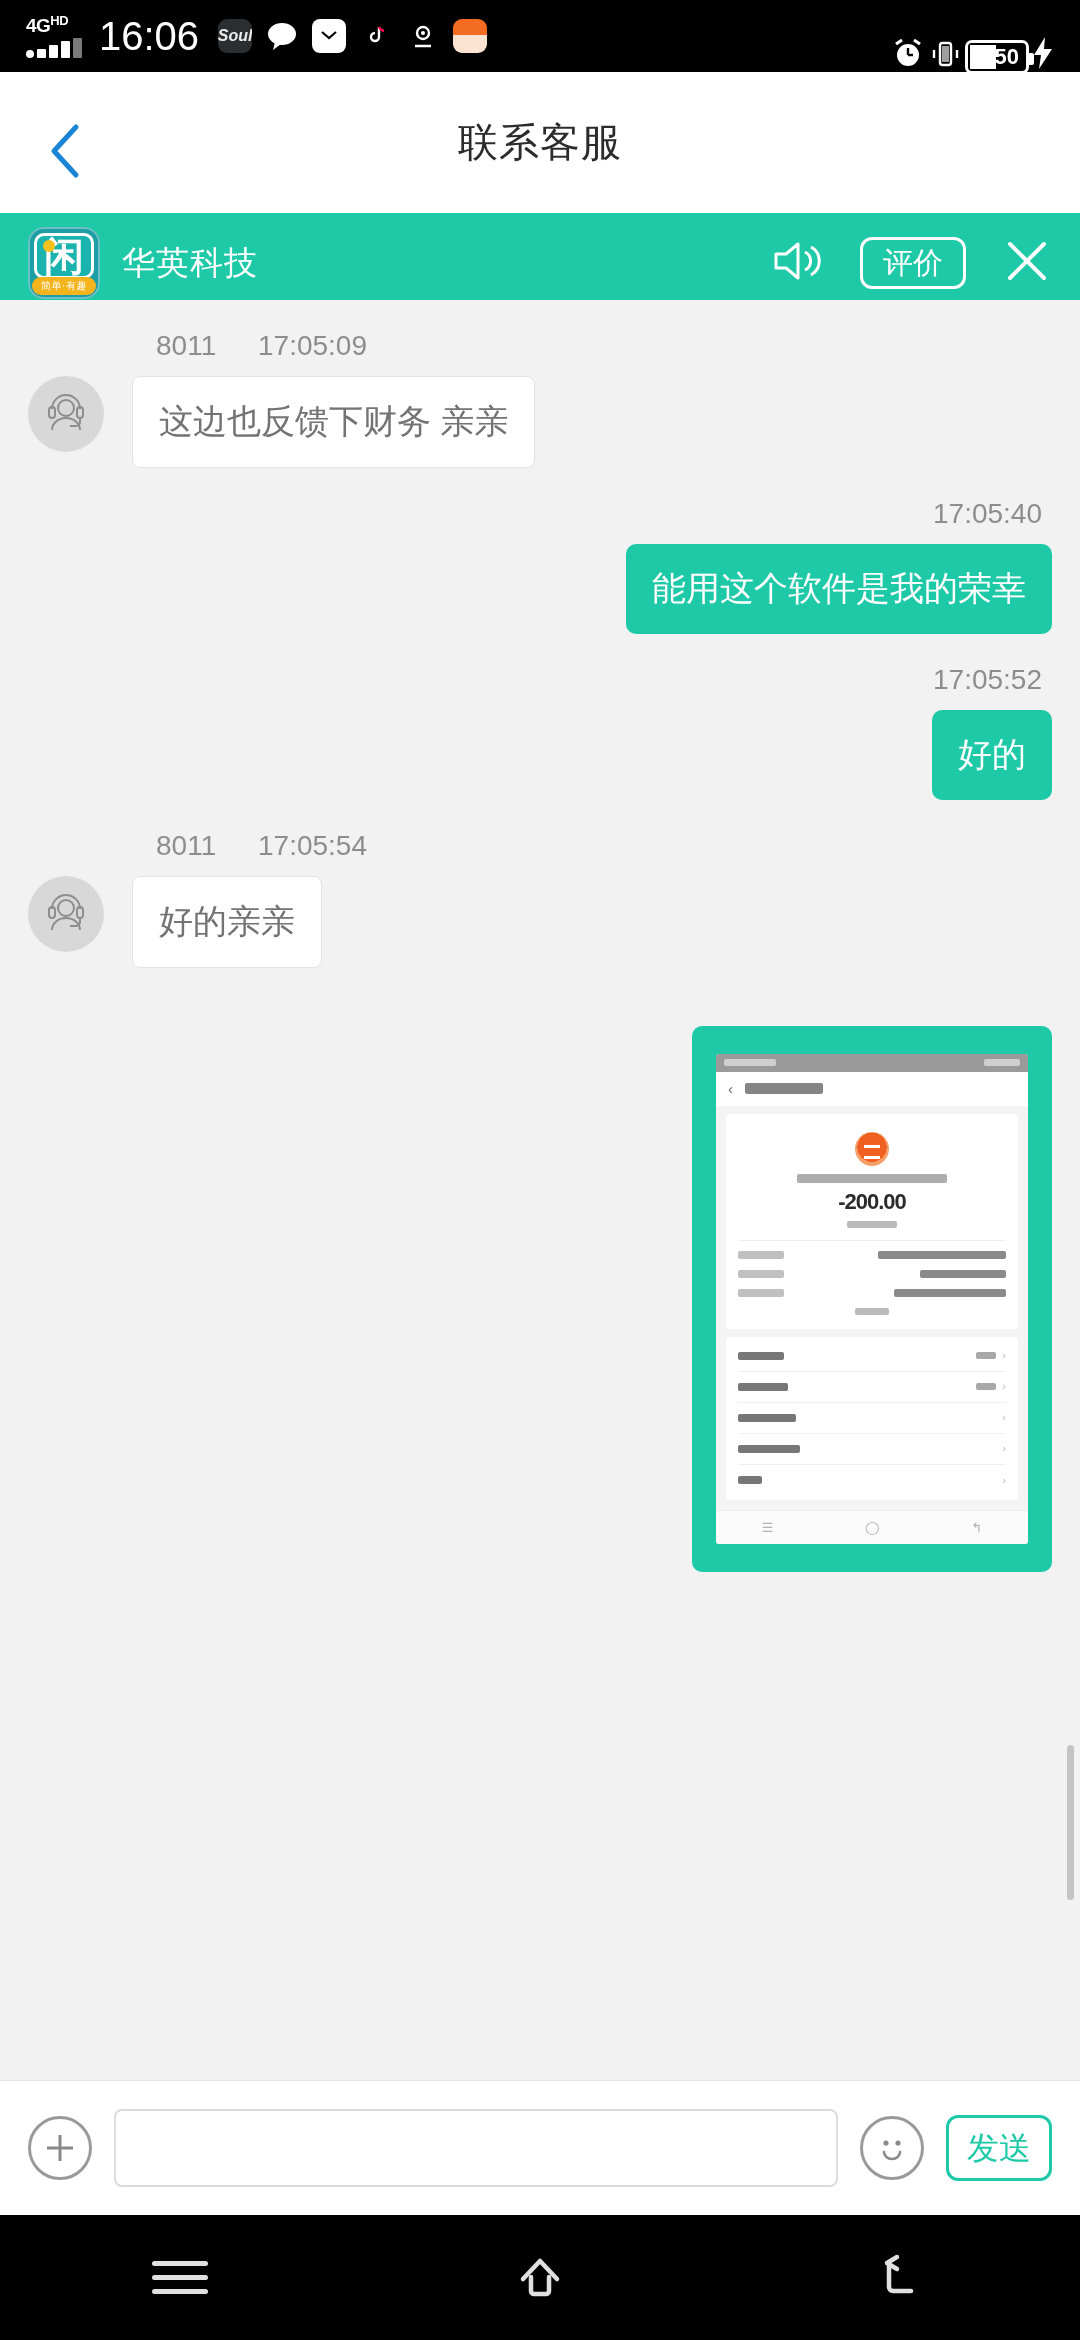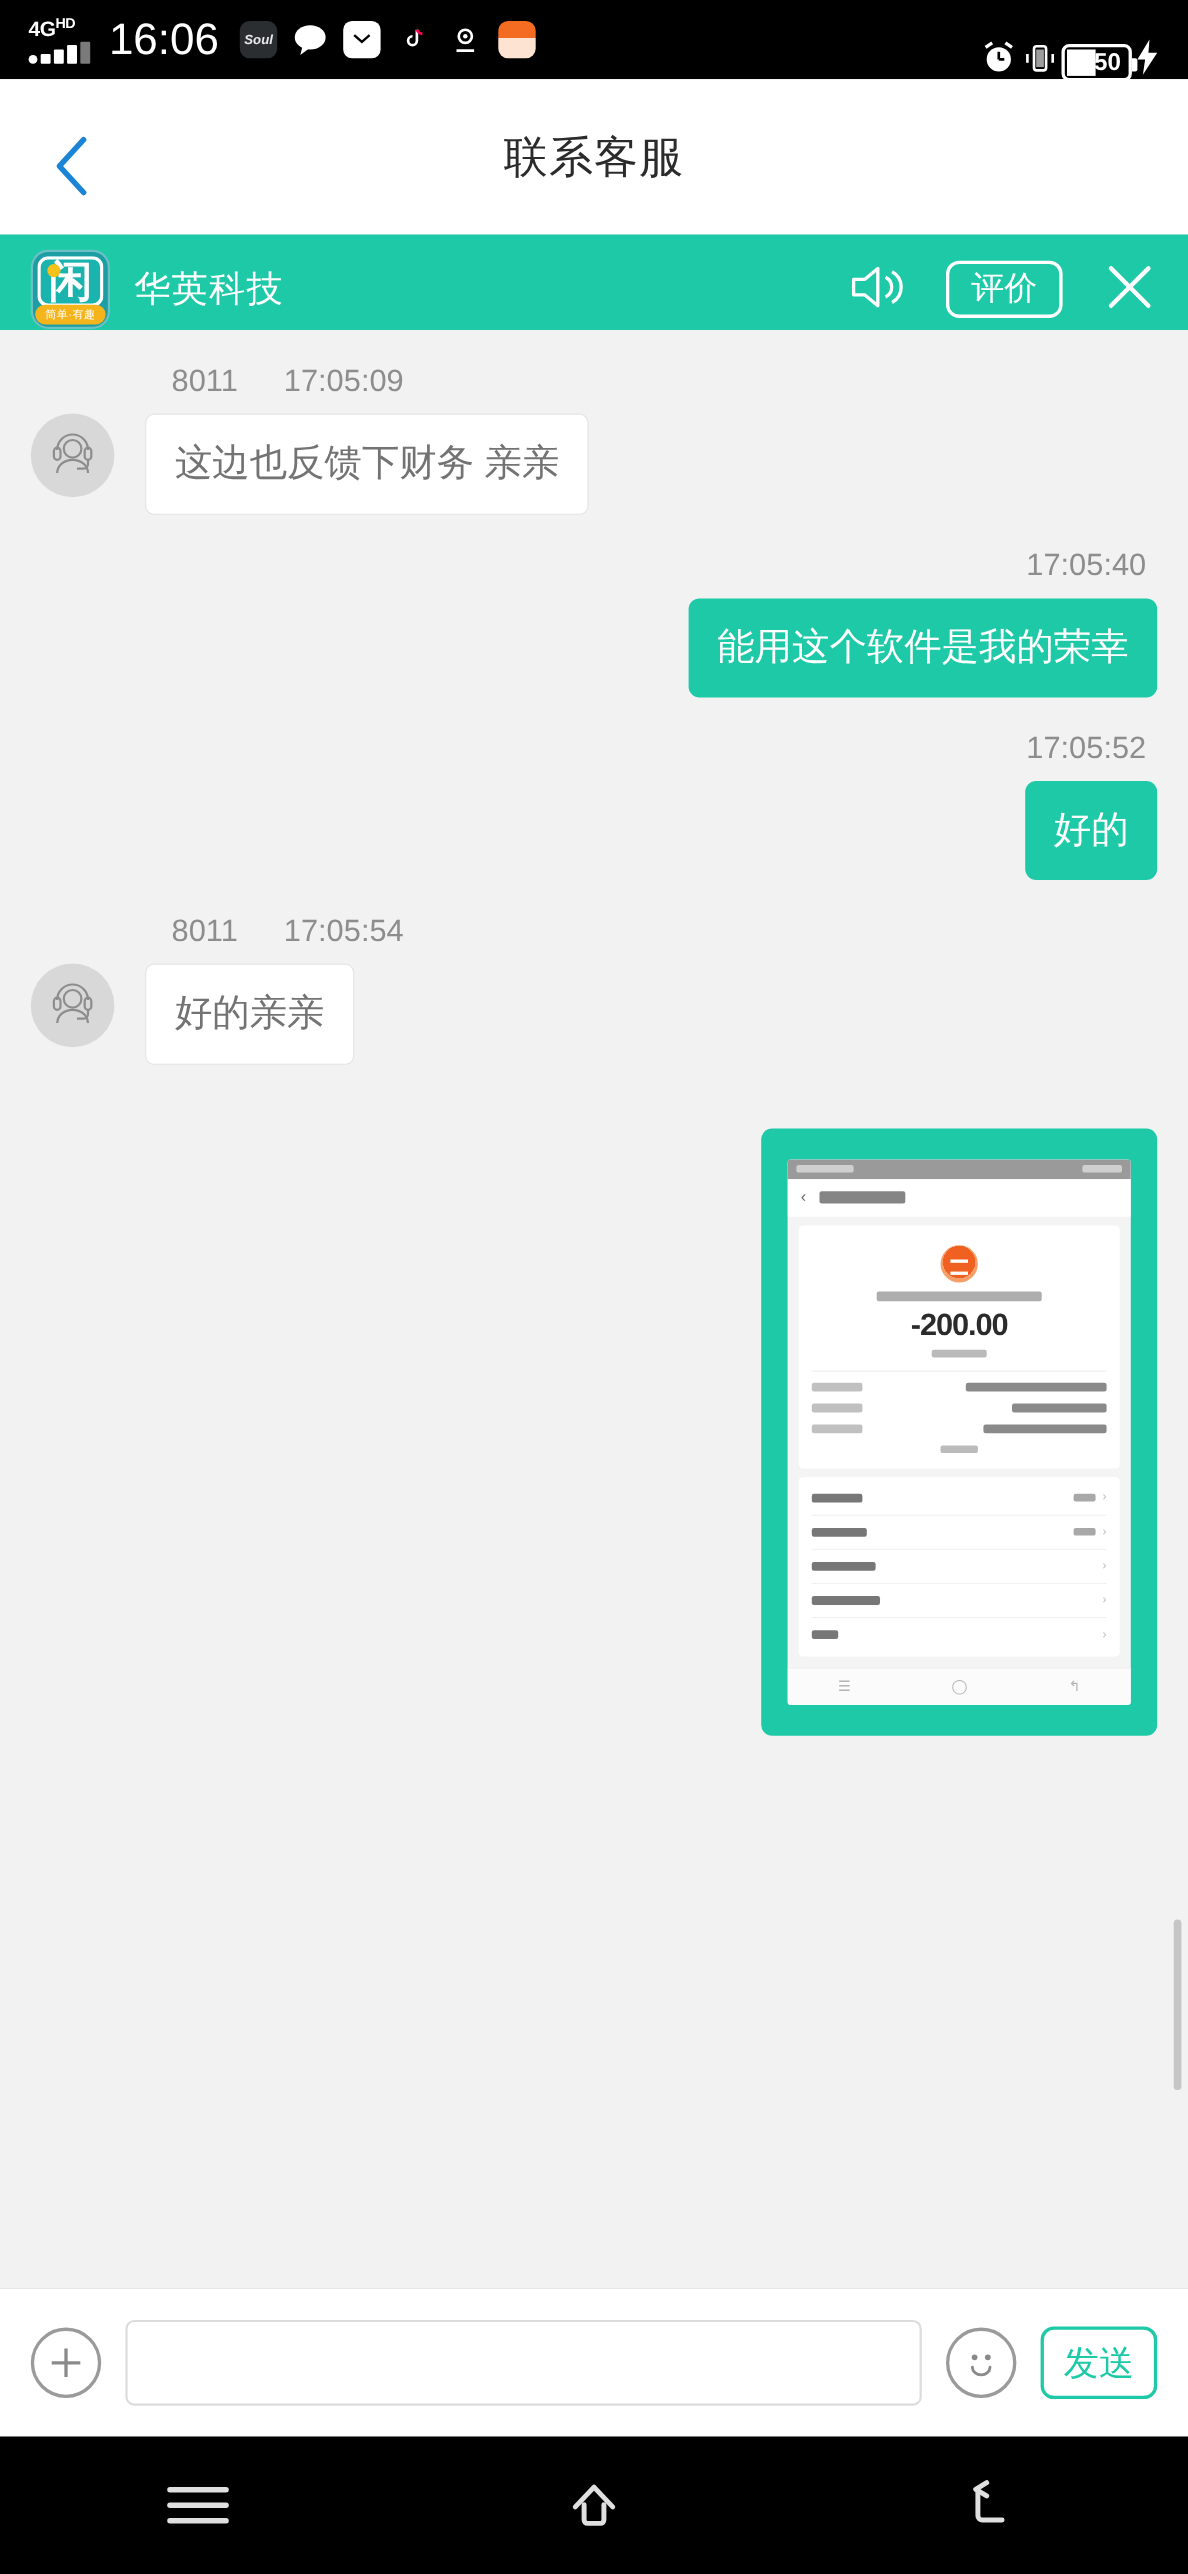--- a/index.html
+++ b/index.html
@@ -24,21 +24,21 @@
   .bars{ display:flex; align-items:flex-end; gap:3px; height:20px; margin-top:2px;}
   .bars i{ display:block; width:9px; background:#fff; border-radius:1px;}
   .bars i:nth-child(1){height:8px;border-radius:50%;width:8px;}
   .bars i:nth-child(2){height:9px;}
   .bars i:nth-child(3){height:13px;}
   .bars i:nth-child(4){height:17px;}
   .bars i:nth-child(5){height:20px;background:#7a7a7a;}
   .arrows{ font-size:13px; line-height:8px; }
   .clock{ font-size:40px; font-weight:400; letter-spacing:0px; margin:0 6px 0 4px;}
   .app-ic{ width:34px;height:34px;border-radius:9px;display:flex;align-items:center;justify-content:center;font-size:13px;overflow:hidden;}
-  .ic-soul{ background:#2a2e31;color:#eaeaea;font-size:12px;font-weight:bold;font-style:italic;}
+  .ic-soul{ background:#2a2e31;color:#eaeaea;font-size:16px;font-weight:bold;font-style:italic;}
   .ic-bubble{ background:transparent; }
   .ic-mail{ background:#fff;color:#000;border-radius:8px;}
   .ic-tk{ background:#000;color:#fff;position:relative;}
   .ic-loc{ background:transparent;color:#fff;}
   .ic-fox{ background:linear-gradient(#f36c21 0 46%, #fde3d2 46% 100%); }
   .sb-right{ margin-left:auto; display:flex; align-items:flex-end; gap:3px;margin-top:37px; }
   .battery{
     width:64px;height:34px;border:3px solid #fff;border-radius:7px;
     display:flex;align-items:center;justify-content:flex-end;position:relative;
     font-size:22px;font-weight:bold;padding-right:7px;
@@ -115,21 +115,21 @@
   .shot-inner{ background:#f4f4f4;border-radius:3px;overflow:hidden; filter:blur(.35px); }
   .shot-sb{ height:18px;background:#9a9a9a;display:flex;align-items:center;justify-content:space-between;padding:0 8px;}
   .shot-sb span{ display:block;height:7px;background:#cfcfcf;border-radius:2px; }
   .shot-nav{ height:34px;background:#fff;display:flex;align-items:center;padding:0 12px;gap:12px;}
   .shot-nav .bk{ font-size:15px;color:#666; }
   .shot-nav .tt{ height:11px;width:78px;background:#5c5c5c;border-radius:2px;opacity:.75; }
   .shot-card{ background:#fff;margin:8px 10px;border-radius:4px;padding:14px 12px 12px; }
   .shot-logo{ width:34px;height:34px;border-radius:50%;background:radial-gradient(circle at 50% 45%, #f06021 0 58%, #f5a06b 58% 100%);margin:4px auto 8px;position:relative;}
   .shot-logo:after{content:"";position:absolute;left:9px;top:13px;width:16px;height:8px;border-top:3px solid #fff;border-bottom:3px solid #fff;}
   .shot-merchant{ height:9px;width:150px;background:#8a8a8a;border-radius:2px;margin:0 auto 8px;opacity:.7;}
-  .shot-amt{ text-align:center;font-size:28px;font-weight:bold;color:#2b2b2b;letter-spacing:-1px;line-height:1;}
+  .shot-amt{ text-align:center;font-size:22px;font-weight:bold;color:#2b2b2b;letter-spacing:-1px;line-height:1;}
   .shot-sub{ height:7px;width:50px;background:#9d9d9d;border-radius:2px;margin:8px auto 12px;opacity:.7;}
   .shot-rows{ border-top:1px solid #eee;padding-top:10px; }
   .shot-row{ display:flex;align-items:center;justify-content:space-between;margin-bottom:11px; }
   .shot-row .k{ height:8px;width:46px;background:#9e9e9e;border-radius:2px;opacity:.65;}
   .shot-row .v{ height:8px;background:#585858;border-radius:2px;opacity:.7;}
   .shot-more{ height:7px;width:34px;background:#bbb;border-radius:2px;margin:6px auto 2px;}
   .shot-list{ background:#fff;margin:8px 10px 0;border-radius:4px;padding:4px 12px; }
   .shot-li{ display:flex;align-items:center;justify-content:space-between;height:31px;border-bottom:1px solid #f0f0f0;}
   .shot-li:last-child{ border-bottom:none; }
   .shot-li .k{ height:8px;background:#4a4a4a;border-radius:2px;opacity:.75;}

